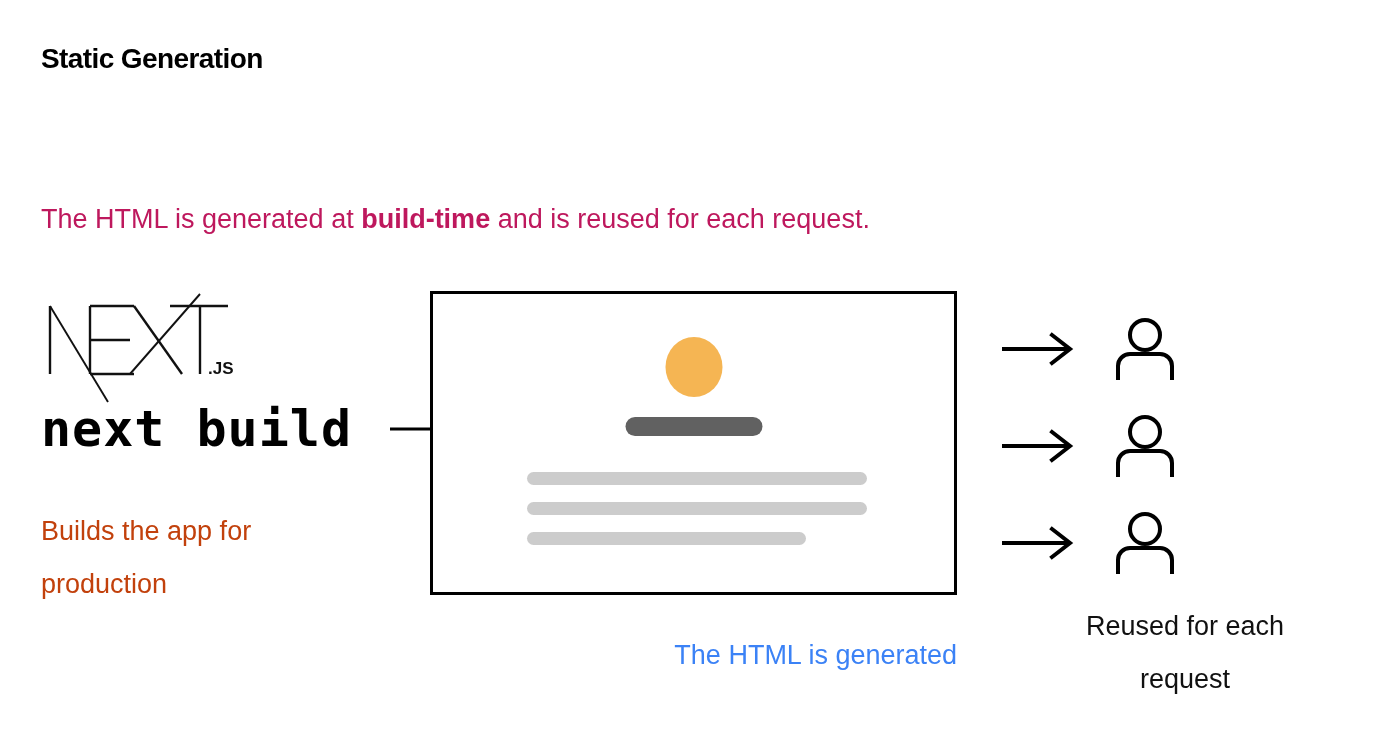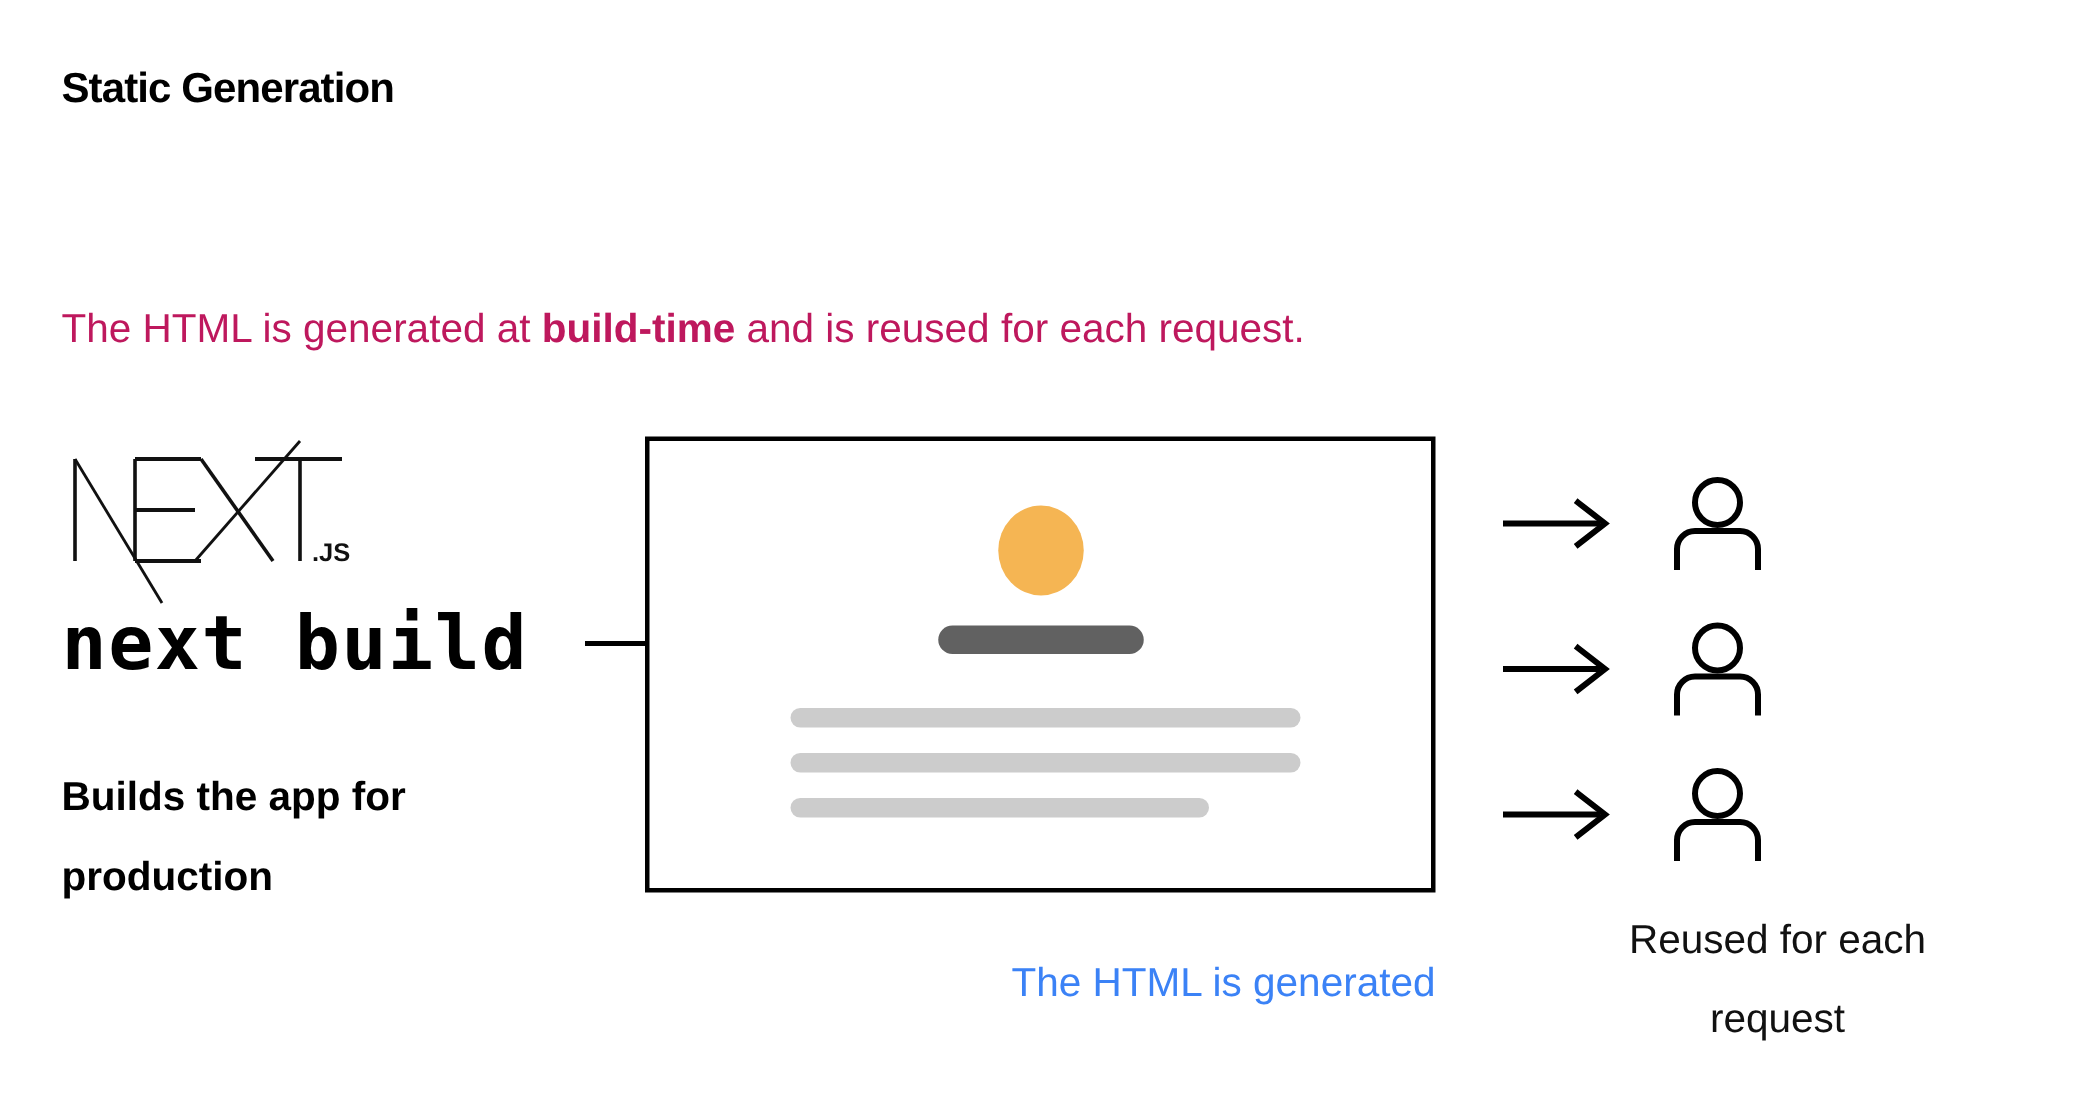--- a/index.html
+++ b/index.html
@@ -81,23 +81,23 @@
   .arrow-sm {
     display: block;
   }
 
   .left-caption {
     position: absolute;
     left: 41px;
     top: 505px;
     width: 330px;
     font-size: 27px;
-    font-weight: 700;
+    font-weight: 400;
     line-height: 1.98;
-    color: #000000;
+    color: #c2410c;
   }
 
   
   .page-mock {
     position: absolute;
     left: 430px;
     top: 291px;
     width: 527px;
     height: 304px;
     box-sizing: border-box;

